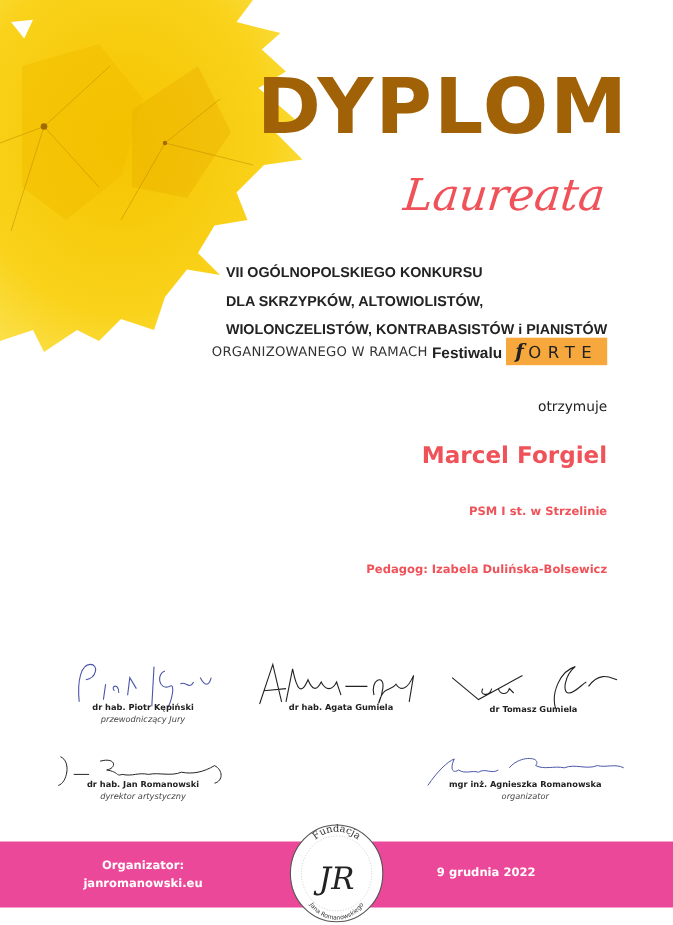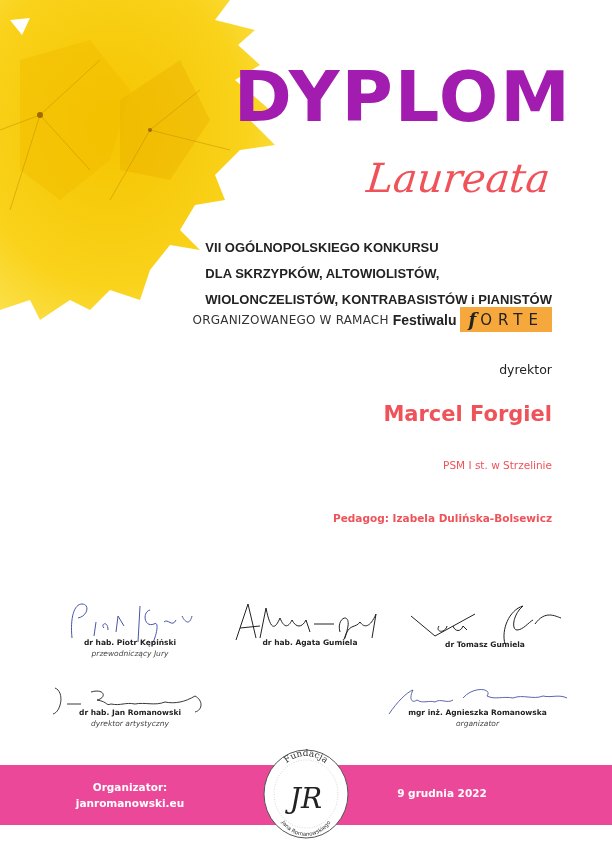--- a/index.html
+++ b/index.html
@@ -1,34 +1,34 @@
 <!DOCTYPE html>
 <html><head>
 <meta charset="utf-8">
 <style>
   html, body { margin:0; padding:0; }
   body { width:612px; height:841px; background:#ffffff; position:relative; overflow:hidden;
          font-family:"Liberation Sans", sans-serif; color:#222; }
   .leaves { position:absolute; left:0; top:0; width:300px; height:330px; }
   .title { position:absolute; right:40px; top:62px; font-family:"DejaVu Sans", sans-serif; font-weight:bold;
-           font-size:70px; letter-spacing:2px; color:#a21caf; line-height:1; margin:0; }
+           font-size:70px; letter-spacing:2px; color:#a16207; line-height:1; margin:0; }
   .subtitle { position:absolute; right:62px; top:158px; font-family:"DejaVu Serif", serif; font-style:italic;
               font-size:40px; color:#f0525a; line-height:1; transform:skewX(-6deg); }
   .contest { position:absolute; right:60px; top:235px; text-align:left; font-family:Liberation Sans, sans-serif;
              font-weight:bold; font-size:13px; line-height:26px; color:#222; }
   .org-line { position:absolute; right:60px; top:307px; display:flex; align-items:center; gap:4px; }
   .org-line .light { font-family:"DejaVu Sans", sans-serif; font-size:12px; color:#333; letter-spacing:0.2px; }
   .org-line .fest { font-family:Liberation Sans, sans-serif; font-weight:bold; font-size:14px; color:#222; }
   .forte { background:#f7a83c; padding:2px 8px; font-size:15px; letter-spacing:6px; color:#222;
            font-family:"DejaVu Sans", sans-serif; display:flex; align-items:center; }
   .forte .f { font-family:"DejaVu Serif", serif; font-style:italic; font-weight:bold; font-size:18px; margin-right:4px; letter-spacing:0; }
   .receives { position:absolute; right:60px; top:362px; font-family:"DejaVu Sans", sans-serif; font-size:12.5px; color:#222; }
   .laureate { position:absolute; right:60px; top:402px; font-family:"DejaVu Sans", sans-serif; font-weight:bold;
               font-size:21px; color:#ef5259; }
-  .school { position:absolute; right:60px; top:459px; font-family:"DejaVu Sans", sans-serif; font-weight:normal; font-size:10.5px; color:#ef5259; }
+  .school { position:absolute; right:60px; top:459px; font-family:"DejaVu Sans", sans-serif; font-weight:bold; font-size:10.5px; color:#ef5259; }
   .teacher { position:absolute; right:60px; top:487px; font-family:"DejaVu Sans", sans-serif; font-weight:bold; font-size:10.5px; color:#ef5259;margin-top:25px; }
   .sig { position:absolute; text-align:center; }
   .sig svg { display:block; margin:0 auto; }
   .sig .name { font-family:"DejaVu Sans", sans-serif; font-weight:bold; font-size:7.5px; color:#222; margin-top:-8px; }
   .sig .role { font-family:"DejaVu Sans", sans-serif; font-style:italic; font-size:7.5px; color:#444; margin-top:2px; }
   .footer { position:absolute; left:0; top:765px; width:612px; height:60px; background:#ec4899; }
   .footer .left { position:absolute; left:75px; top:14px; width:110px; text-align:center; color:#fff;
                   font-family:"DejaVu Sans", sans-serif; font-weight:bold; font-size:10.5px; line-height:16px; }
   .footer .right { position:absolute; left:382px; top:22px; width:120px; text-align:center; color:#fff;
                    font-family:"DejaVu Sans", sans-serif; font-weight:bold; font-size:10.5px; }
@@ -73,21 +73,21 @@
 
 <div class="org-line">
   <span class="light">ORGANIZOWANEGO W RAMACH</span>
   <span class="fest">Festiwalu</span>
   <span class="forte">
     <span class="f">f</span>
     <span>ORTE</span>
   </span>
 </div>
 
-<div class="receives">dyrektor</div>
+<div class="receives">otrzymuje</div>
 <div class="laureate">Marcel Forgiel</div>
 <div class="school">PSM I st. w Strzelinie</div>
 <div class="teacher">Pedagog: Izabela Dulińska-Bolsewicz</div>
 
 <div class="sig" style="left:55px; top:598px; width:150px;">
   <svg width="140" height="48" viewBox="0 0 140 48">
     <path d="M12,40 C10,20 14,6 22,6 C30,6 28,18 18,20 M34,38 L36,24 M44,30 C40,26 48,22 48,32 M56,34 L58,18 L64,28 M80,8 L78,44 M90,12 C82,14 84,30 94,26 C100,22 96,40 92,46 M104,24 C108,20 112,30 116,22 M122,18 C126,26 130,26 132,18" stroke="#4a55a8" stroke-width="1" fill="none"></path>
   </svg>
   <div class="name">dr hab. Piotr Kępiński</div>
   <div class="role">przewodniczący Jury</div>

